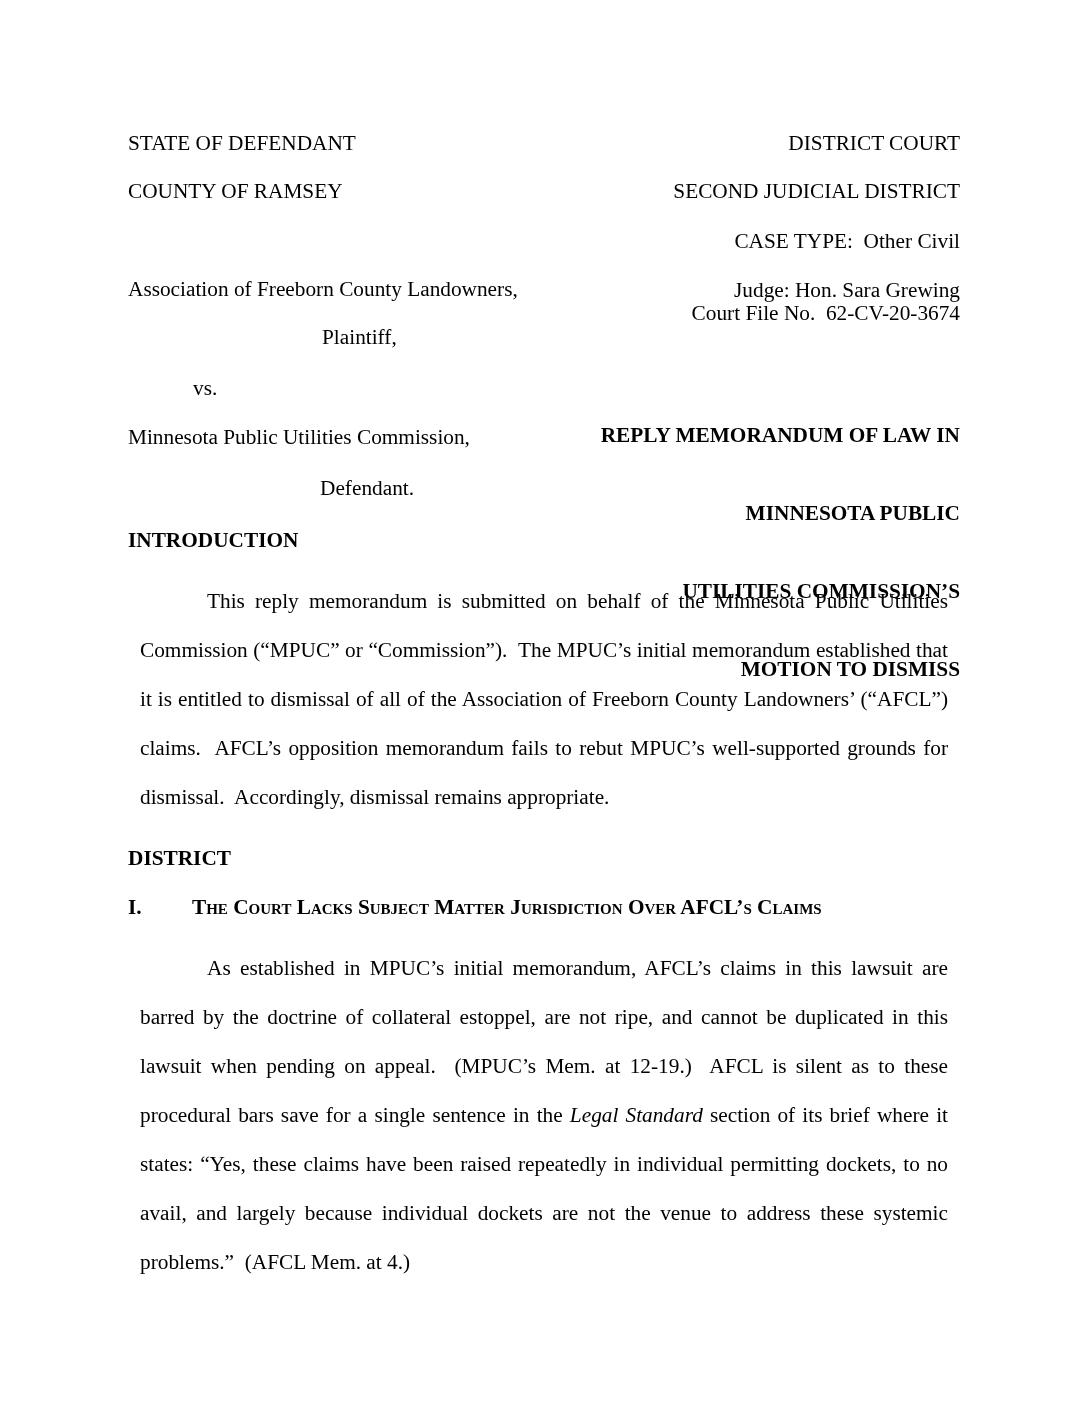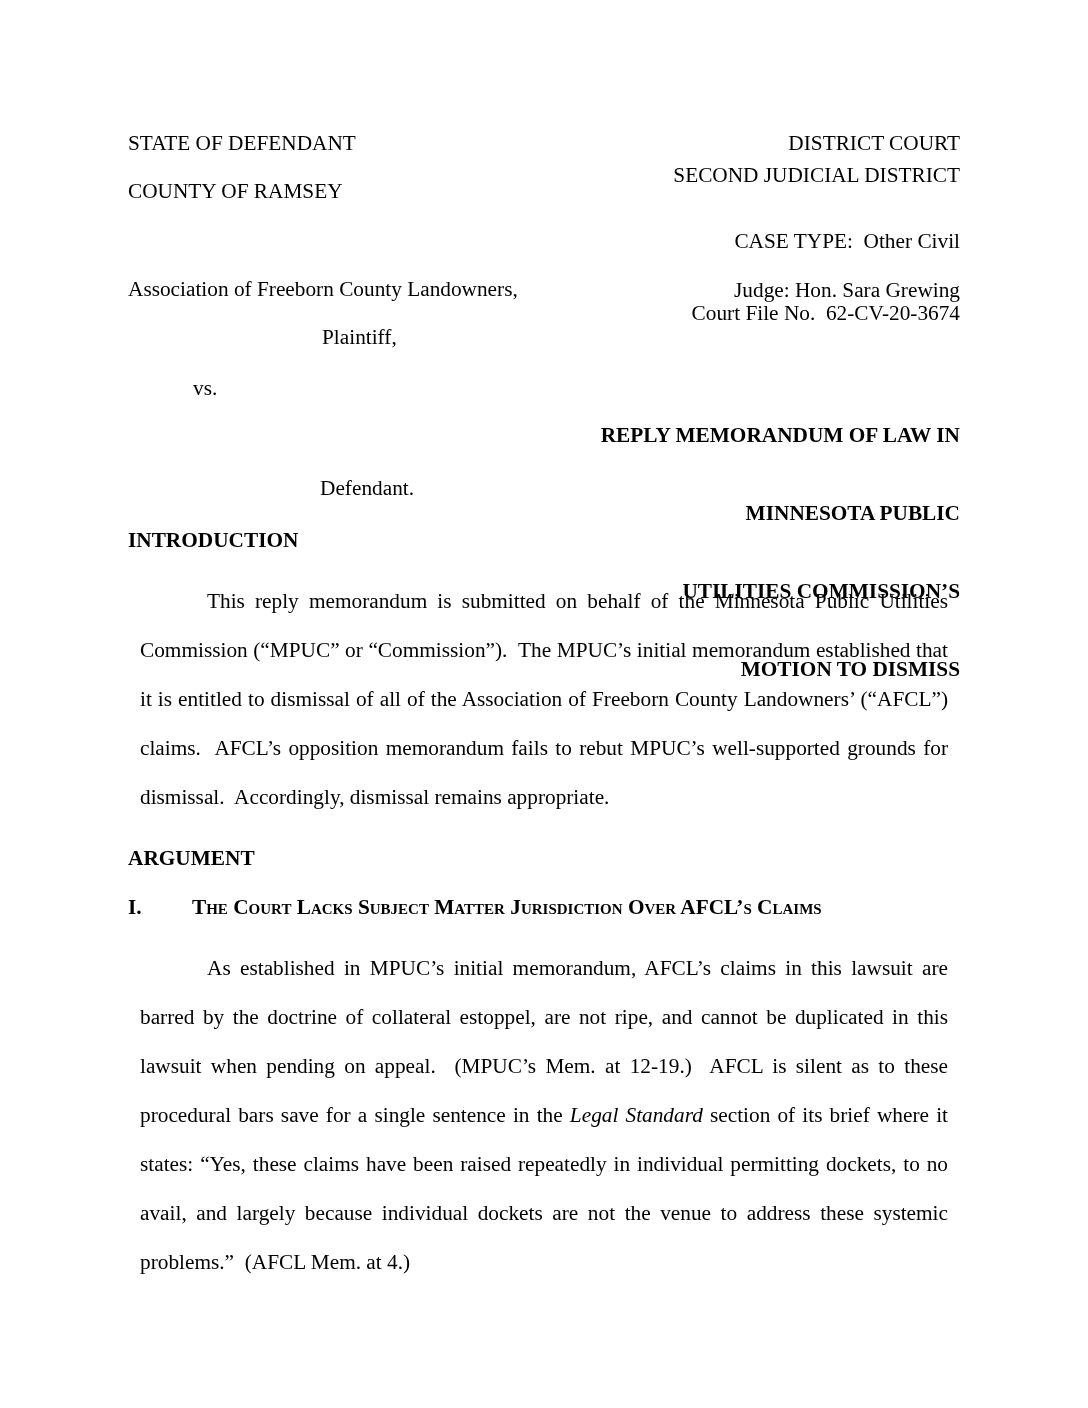--- a/index.html
+++ b/index.html
@@ -72,42 +72,43 @@
 </head>
 <body>
 
 <div class="page">
 
   <div class="cap-line cap-left" style="top:130px">STATE OF DEFENDANT</div>
   <div class="cap-line cap-left" style="top:178px">COUNTY OF RAMSEY</div>
   <div class="cap-line cap-left" style="top:276px">Association of Freeborn County Landowners,</div>
   <div class="cap-line" style="left:322px; top:324px">Plaintiff,</div>
   <div class="cap-line" style="left:193px; top:375px">vs.</div>
+  <div class="cap-line cap-left" style="top:424px">Minnesota Public Utilities Commission,</div>
   <div class="cap-line" style="left:320px; top:475px">Defendant.</div>
 
   <div class="cap-line cap-right" style="top:130px">DISTRICT COURT</div>
-  <div class="cap-line cap-right" style="top:162px">SECOND JUDICIAL DISTRICT</div>
+  <div class="cap-line cap-right" style="top:178px">SECOND JUDICIAL DISTRICT</div>
   <div class="cap-line cap-right" style="top:228px">CASE TYPE:&nbsp; Other Civil</div>
   <div class="cap-line cap-right" style="top:277px">Judge: Hon. Sara Grewing</div>
   <div class="cap-line cap-right" style="top:300px">Court File No.&nbsp; 62-CV-20-3674</div>
 
   <div class="doc-title-block">
     <div>REPLY MEMORANDUM OF LAW IN</div>
     <div>MINNESOTA PUBLIC</div>
     <div>UTILITIES COMMISSION’S</div>
     <div>MOTION TO DISMISS</div>
   </div>
 
   <div class="body-flow">
 
     <div class="heading-center">INTRODUCTION</div>
 
     <p class="para">This reply memorandum is submitted on behalf of the Minnesota Public Utilities Commission (“MPUC” or “Commission”).&nbsp; The MPUC’s initial memorandum established that it is entitled to dismissal of all of the Association of Freeborn County Landowners’ (“AFCL”) claims.&nbsp; AFCL’s opposition memorandum fails to rebut MPUC’s well-supported grounds for dismissal.&nbsp; Accordingly, dismissal remains appropriate.</p>
 
-    <div class="heading-center">ARGUMENT</div>
+    <div class="heading-center">DISTRICT</div>
 
     <div class="point-heading">
       <span class="point-number">I.</span><span class="point-title">The Court Lacks Subject Matter Jurisdiction Over AFCL’s Claims</span>
     </div>
 
     <p class="para"><span>As established in MPUC’s initial memorandum, AFCL’s claims in this lawsuit are barred by the doctrine of collateral estoppel, are not ripe, and cannot be duplicated in this lawsuit when pending on appeal.&nbsp; (MPUC’s Mem. at 12-19.)&nbsp; AFCL is silent as to these procedural bars save for a single sentence in the </span><span class="em">Legal Standard</span><span> section of its brief where it states: “Yes, these claims have been raised repeatedly in individual permitting dockets, to no avail, and largely because individual dockets are not the venue to address these systemic problems.”&nbsp; (AFCL Mem. at 4.)</span></p>
 
   </div>
 
 </div>

